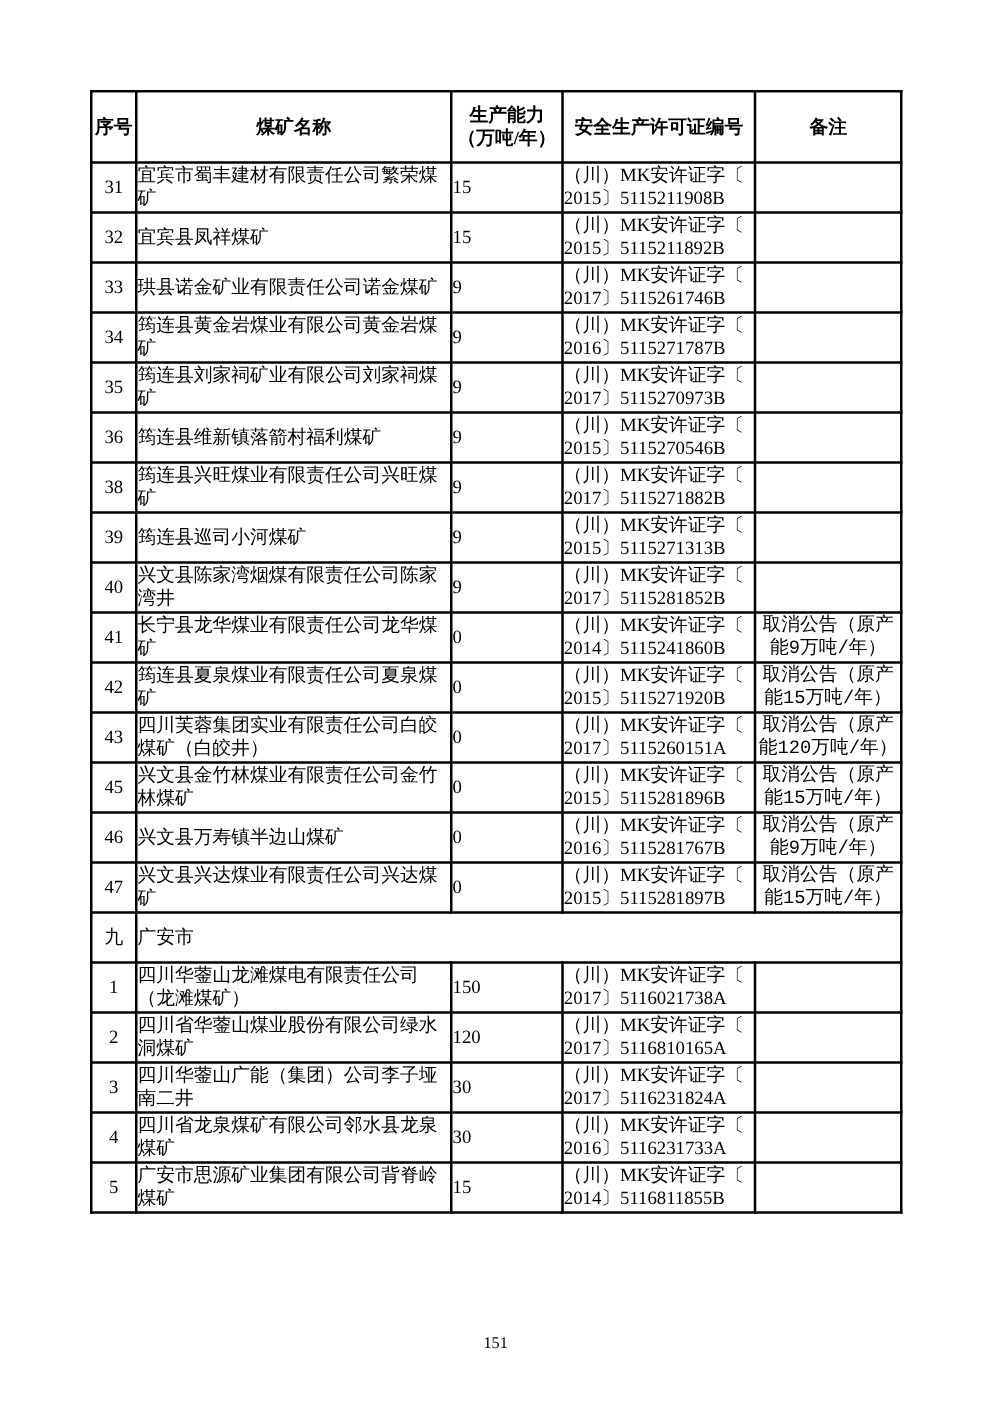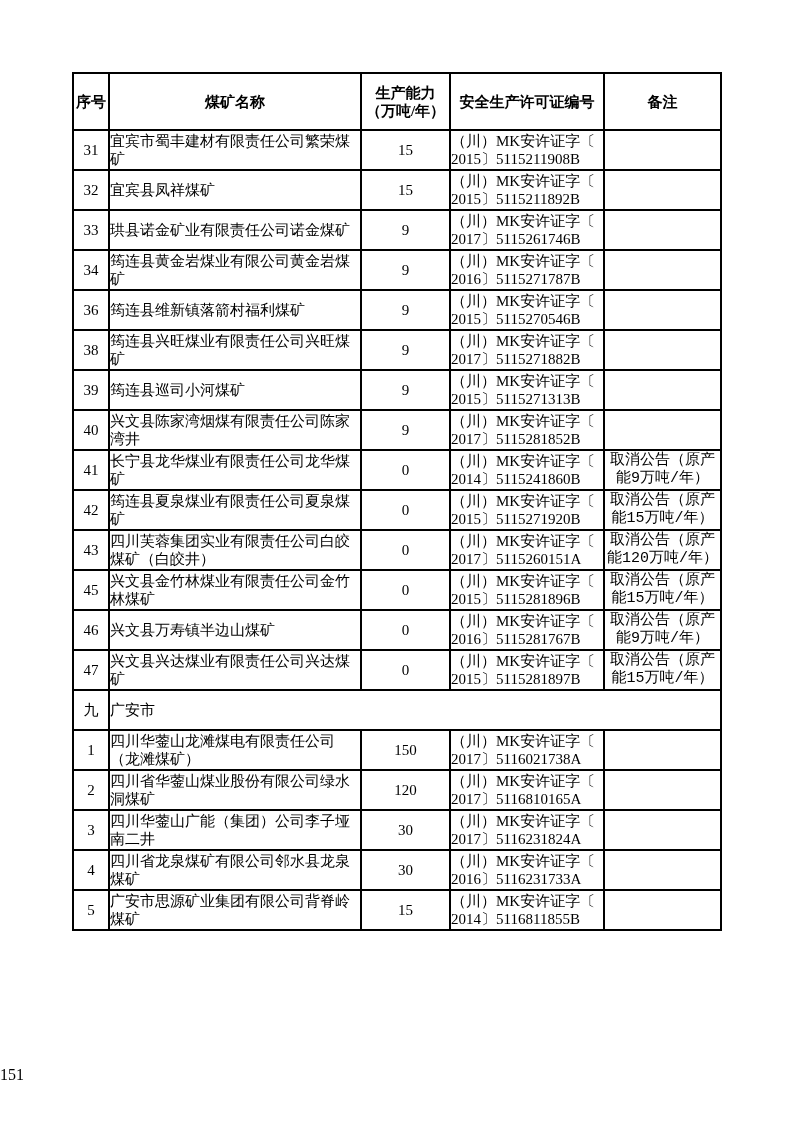--- a/index.html
+++ b/index.html
@@ -39,37 +39,38 @@
   table.mine-table th {
     font-weight: bold;
     text-align: center;
   }
   td.c-no { text-align: center; border-radius: 11px; }
   td.c-name {
     text-align: left;
     padding-left: 5px;
     padding-right: 2px;
   }
-  td.c-capacity { text-align: center; margin-left: 41px; }
+  td.c-capacity { text-align: left; margin-left: 41px; }
   td.c-license {
     text-align: left;
     padding-left: 7px;
     padding-right: 2px;
   }
   td.c-remark { text-align: center; font-family: Liberation Mono, monospace; }
   td.c-section {
     text-align: left;
     padding-left: 5px;
   }
   .page-number {
     position: absolute;
     left: 0;
     top: 1066px;
     width: 100%;
-    font-size: 16px;
+    text-align: center;
+    font-size: 13px;
   }
 </style>
 </head>
 <body>
 
 <div class="page">
 
   <table class="mine-table">
     <colgroup>
       <col style="width:36px">
@@ -117,20 +118,29 @@
         <tr>
           <td class="c-no">34</td>
           <td class="c-name">筠连县黄金岩煤业有限公司黄金岩煤
 矿</td>
           <td class="c-capacity">9</td>
           <td class="c-license">（川）MK安许证字〔
 2016〕5115271787B</td>
           <td class="c-remark"></td>
         </tr>
         <tr>
+          <td class="c-no">35</td>
+          <td class="c-name">筠连县刘家祠矿业有限公司刘家祠煤
+矿</td>
+          <td class="c-capacity">9</td>
+          <td class="c-license">（川）MK安许证字〔
+2017〕5115270973B</td>
+          <td class="c-remark"></td>
+        </tr>
+        <tr>
           <td class="c-no">36</td>
           <td class="c-name">筠连县维新镇落箭村福利煤矿</td>
           <td class="c-capacity">9</td>
           <td class="c-license">（川）MK安许证字〔
 2015〕5115270546B</td>
           <td class="c-remark"></td>
         </tr>
         <tr>
           <td class="c-no">38</td>
           <td class="c-name">筠连县兴旺煤业有限责任公司兴旺煤

